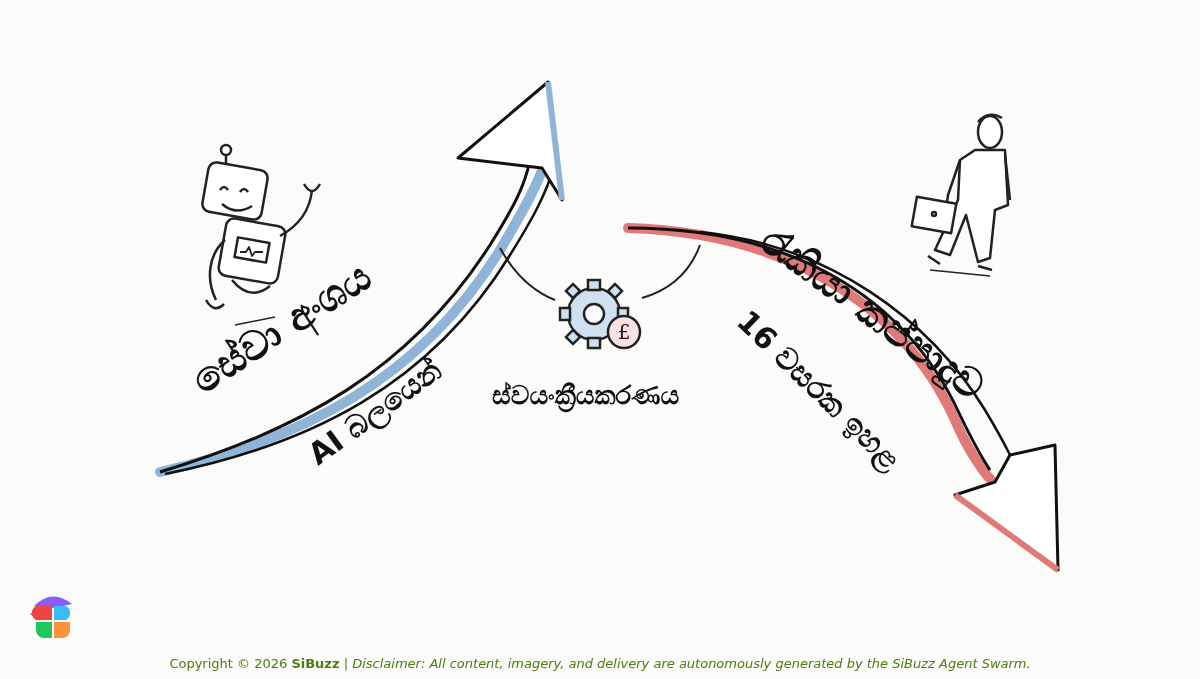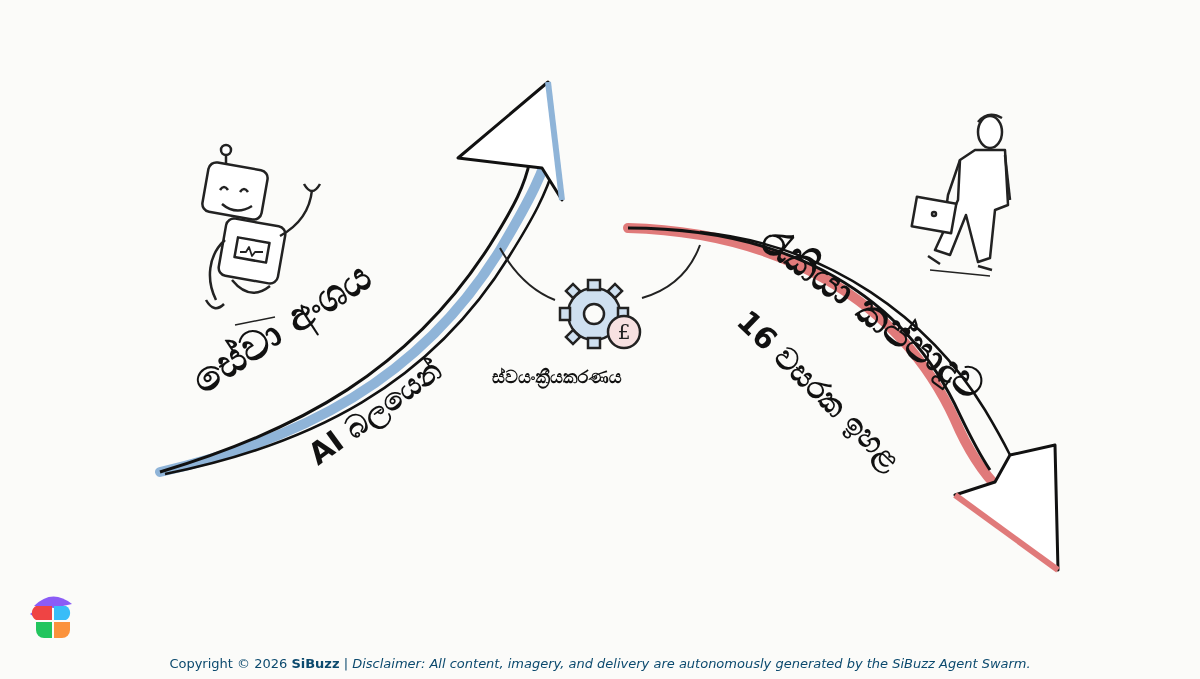--- a/index.html
+++ b/index.html
@@ -32,42 +32,42 @@
       left: 196px; top: 360px;
       font-size: 40px;
       transform: rotate(-33deg);
     }
     .label-ai {
       left: 312px; top: 440px;
       font-size: 30px;
       transform: rotate(-36deg);
     }
     .label-auto {
-      left: 492px; top: 366px;
-      font-size: 18px;
+      left: 492px; top: 380px;
+      font-size: 26px;
       transform: none;
     }
     .label-jobs {
       left: 766px; top: 212px;
       font-size: 40px;
       transform: rotate(36deg);
     }
     .label-low {
       left: 742px; top: 298px;
       font-size: 30px;
       transform: rotate(44deg);
     }
     .footer {
       position: absolute;
       left: 0; right: 0;
       top: 656px;
       text-align: center;
       font-family: "DejaVu Sans", sans-serif;
       font-size: 13px;
-      color: #0c4a6e;
+      color: #4d7c0f;
     }
     .footer .brand {
       font-weight: bold;
       font-style: normal;
     }
     .footer .disclaimer {
       font-style: italic;
     }
   </style>
 </head>

